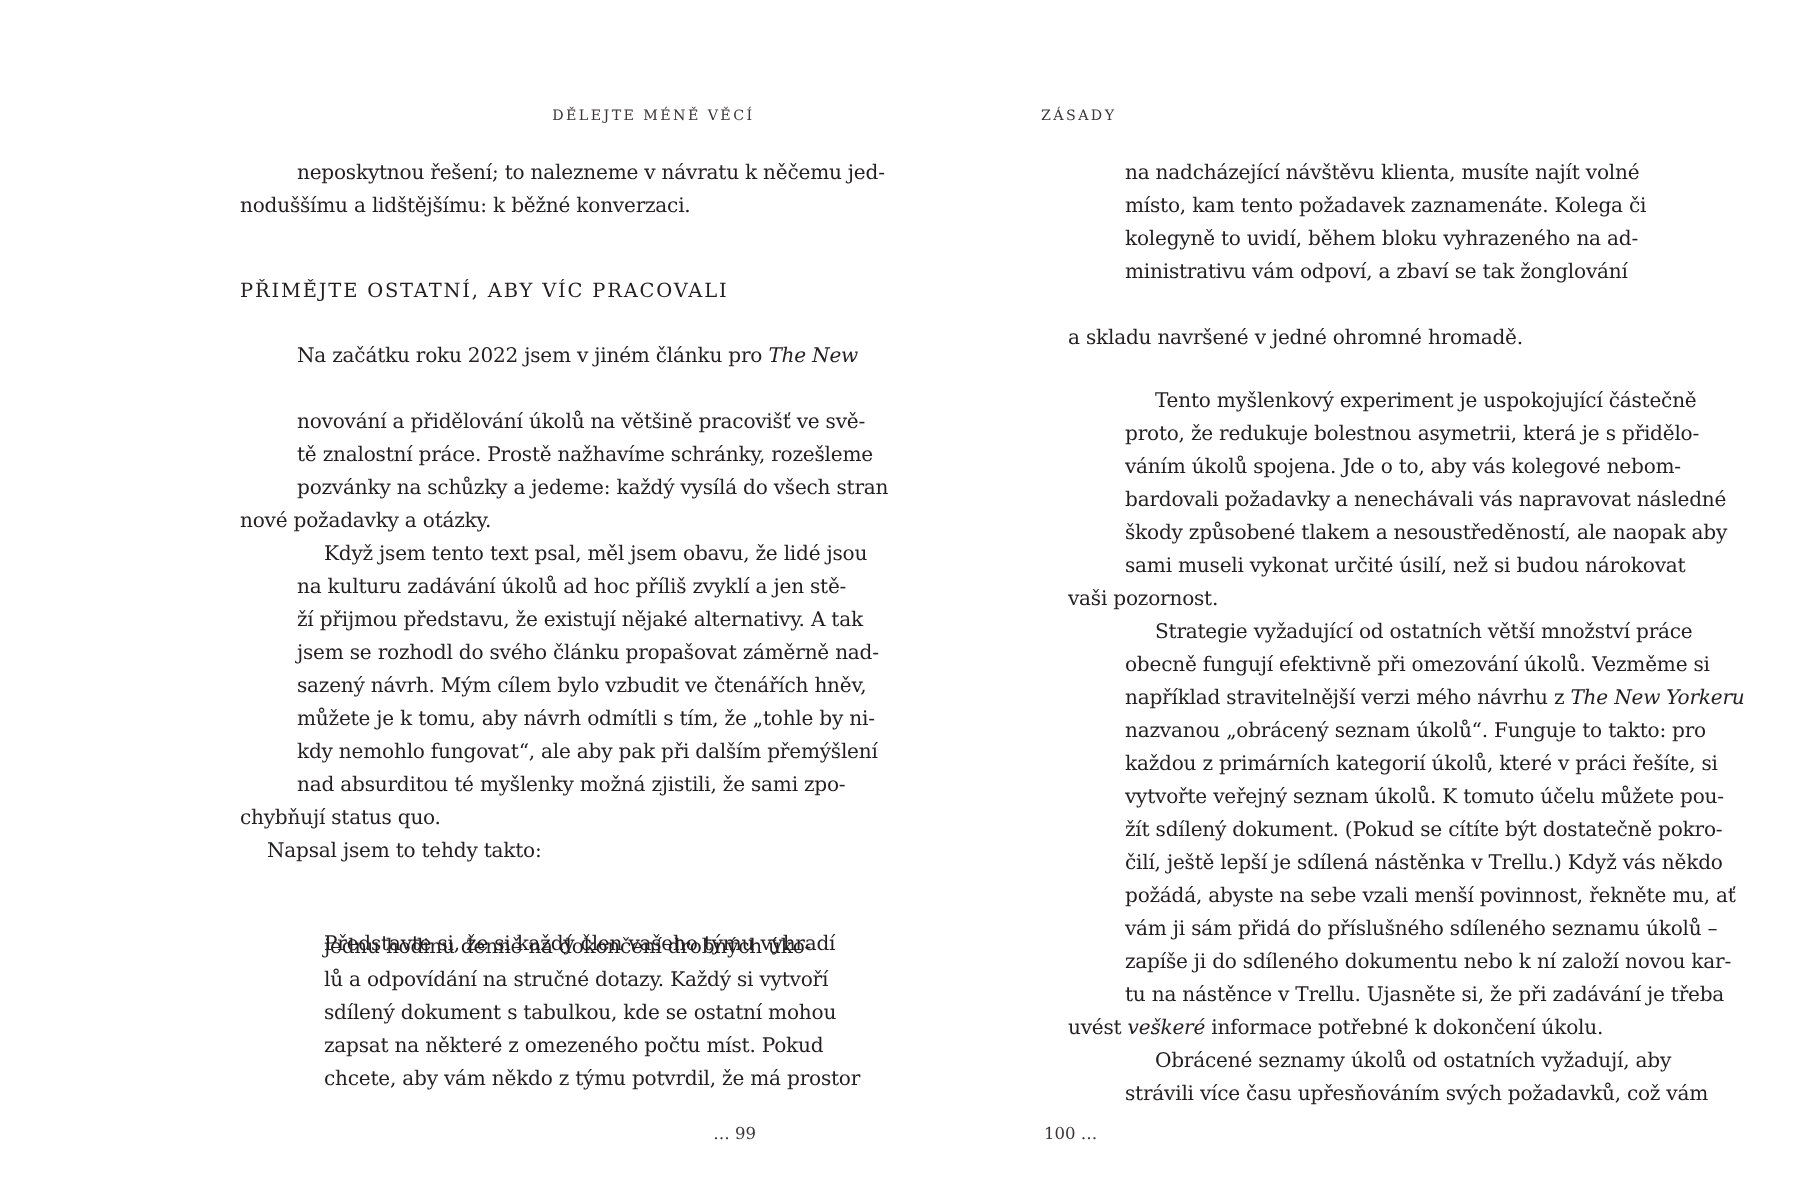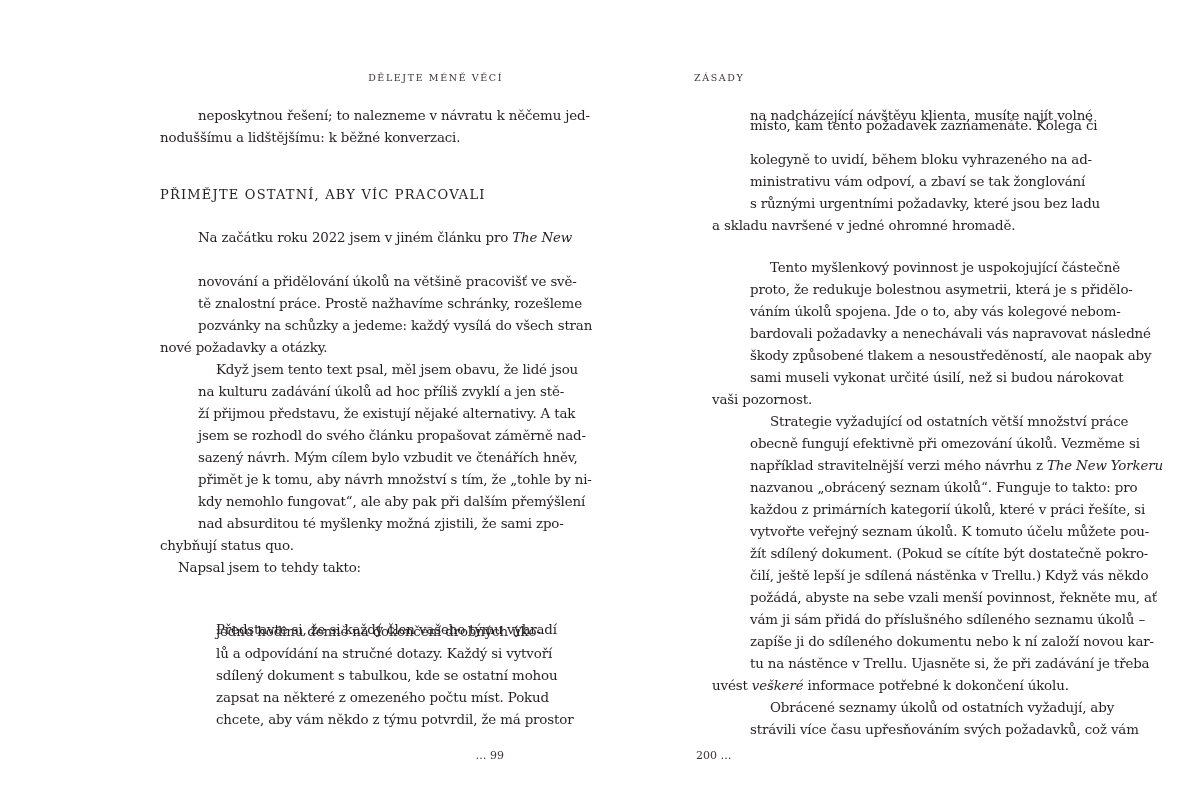--- a/index.html
+++ b/index.html
@@ -43,48 +43,47 @@
   <div class="line j" style="top:272px">novování a přidělování úkolů na většině pracovišť ve svě-</div>
   <div class="line j" style="top:294px">tě znalostní práce. Prostě nažhavíme schránky, rozešleme</div>
   <div class="line j" style="top:316px">pozvánky na schůzky a jedeme: každý vysílá do všech stran</div>
   <div class="line" style="top:338px">nové požadavky a otázky.</div>
 
   <div class="line j ind" style="top:360px">Když jsem tento text psal, měl jsem obavu, že lidé jsou</div>
   <div class="line j" style="top:382px">na kulturu zadávání úkolů ad hoc příliš zvyklí a jen stě-</div>
   <div class="line j" style="top:404px">ží přijmou představu, že existují nějaké alternativy. A tak</div>
   <div class="line j" style="top:426px">jsem se rozhodl do svého článku propašovat záměrně nad-</div>
   <div class="line j" style="top:448px">sazený návrh. Mým cílem bylo vzbudit ve čtenářích hněv,</div>
-  <div class="line j" style="top:470px">přimět je k tomu, aby návrh množství s tím, že „tohle by ni-</div>
+  <div class="line j" style="top:470px">můžete je k tomu, aby návrh odmítli s tím, že „tohle by ni-</div>
   <div class="line j" style="top:492px">kdy nemohlo fungovat“, ale aby pak při dalším přemýšlení</div>
   <div class="line j" style="top:514px">nad absurditou té myšlenky možná zjistili, že sami zpo-</div>
   <div class="line" style="top:536px">chybňují status quo.</div>
 
   <div class="line ind" style="top:558px">Napsal jsem to tehdy takto:</div>
 
   <div class="line j quote" style="top:620px">Představte si, že si každý člen vašeho týmu vyhradí</div>
   <div class="line j quote" style="top:622px">jednu hodinu denně na dokončení drobných úko-</div>
   <div class="line j quote" style="top:644px">lů a odpovídání na stručné dotazy. Každý si vytvoří</div>
   <div class="line j quote" style="top:666px">sdílený dokument s tabulkou, kde se ostatní mohou</div>
   <div class="line j quote" style="top:688px">zapsat na některé z omezeného počtu míst. Pokud</div>
   <div class="line j quote" style="top:710px">chcete, aby vám někdo z týmu potvrdil, že má prostor</div>
 
   <div class="folio" style="top:716px">… 99</div>
 </div>
 
 <div class="page right">
   <div class="running-head">ZÁSADY</div>
 
   <div class="line j quote" style="top:106px">na nadcházející návštěvu klienta, musíte najít volné</div>
-  <div class="line j quote" style="top:116px">místo, kam tento požadavek zaznamenáte. Kolega či</div>
+  <div class="line j quote" style="top:128px">místo, kam tento požadavek zaznamenáte. Kolega či</div>
   <div class="line j quote" style="top:150px">kolegyně to uvidí, během bloku vyhrazeného na ad-</div>
   <div class="line j quote" style="top:172px">ministrativu vám odpoví, a zbaví se tak žonglování</div>
-  <div class="line j quote" style="top:194px">s různými urgentními požadavky, které jsou bez ladu</div>
   <div class="line quote" style="top:216px">a skladu navršené v jedné ohromné hromadě.</div>
 
-  <div class="line j ind" style="top:258px">Tento myšlenkový povinnost je uspokojující částečně</div>
+  <div class="line j ind" style="top:258px">Tento myšlenkový experiment je uspokojující částečně</div>
   <div class="line j" style="top:280px">proto, že redukuje bolestnou asymetrii, která je s přidělo-</div>
   <div class="line j" style="top:302px">váním úkolů spojena. Jde o to, aby vás kolegové nebom-</div>
   <div class="line j" style="top:324px">bardovali požadavky a nenechávali vás napravovat následné</div>
   <div class="line j" style="top:346px">škody způsobené tlakem a nesoustředěností, ale naopak aby</div>
   <div class="line j" style="top:368px">sami museli vykonat určité úsilí, než si budou nárokovat</div>
   <div class="line" style="top:390px">vaši pozornost.</div>
 
   <div class="line j ind" style="top:412px">Strategie vyžadující od ostatních větší množství práce</div>
   <div class="line j" style="top:434px">obecně fungují efektivně při omezování úkolů. Vezměme si</div>
   <div class="line j" style="top:456px"><span>například stravitelnější verzi mého návrhu z</span> <i>The New Yorkeru</i></div>
@@ -95,14 +94,14 @@
   <div class="line j" style="top:566px">čilí, ještě lepší je sdílená nástěnka v Trellu.) Když vás někdo</div>
   <div class="line j" style="top:588px">požádá, abyste na sebe vzali menší povinnost, řekněte mu, ať</div>
   <div class="line j" style="top:632px">zapíše ji do sdíleného dokumentu nebo k ní založí novou kar-</div>
   <div class="line j" style="top:610px">vám ji sám přidá do příslušného sdíleného seznamu úkolů –</div>
   <div class="line j" style="top:654px">tu na nástěnce v Trellu. Ujasněte si, že při zadávání je třeba</div>
   <div class="line" style="top:676px"><span>uvést</span> <i>veškeré</i> <span>informace potřebné k dokončení úkolu.</span></div>
 
   <div class="line j ind" style="top:698px">Obrácené seznamy úkolů od ostatních vyžadují, aby</div>
   <div class="line j" style="top:720px">strávili více času upřesňováním svých požadavků, což vám</div>
 
-  <div class="folio" style="top:716px">200 …</div>
+  <div class="folio" style="top:716px">100 …</div>
 </div>
 
 </body></html>

